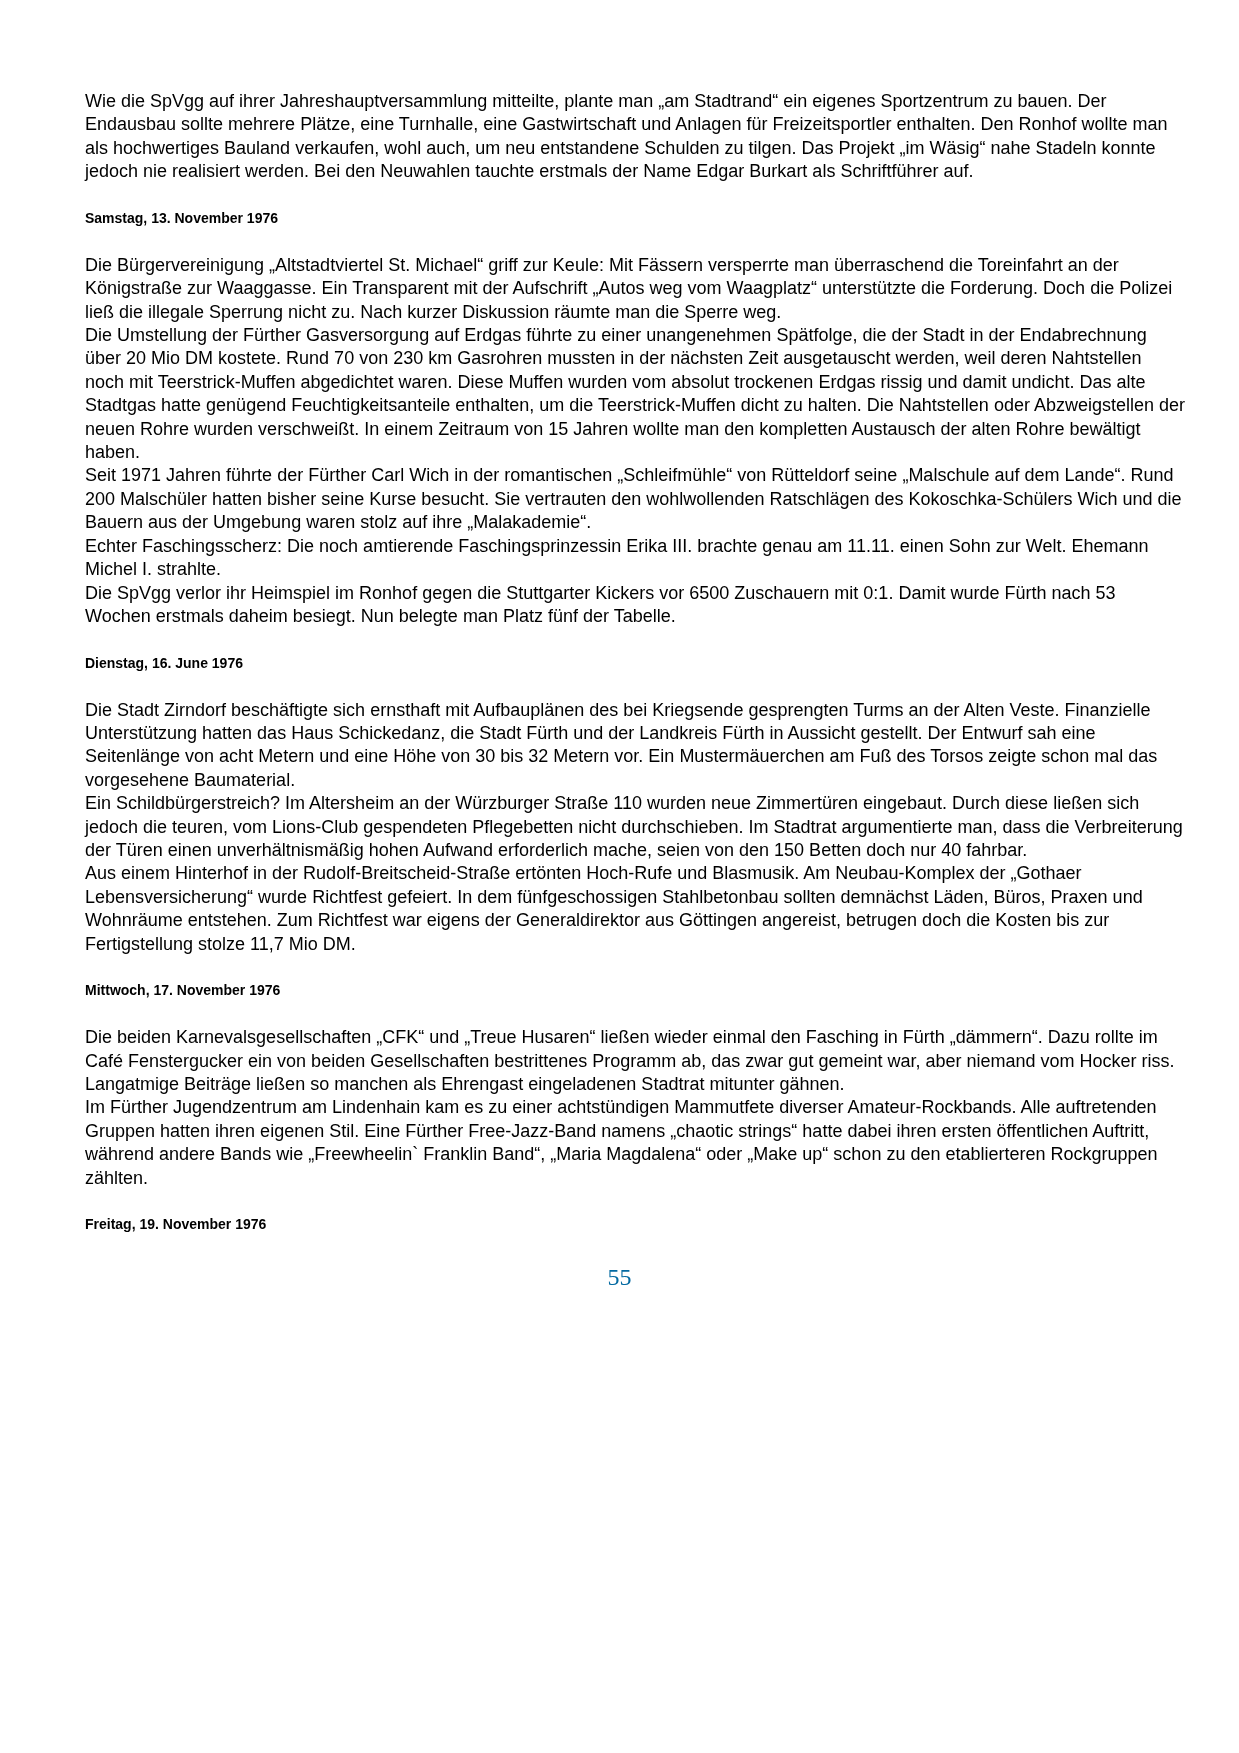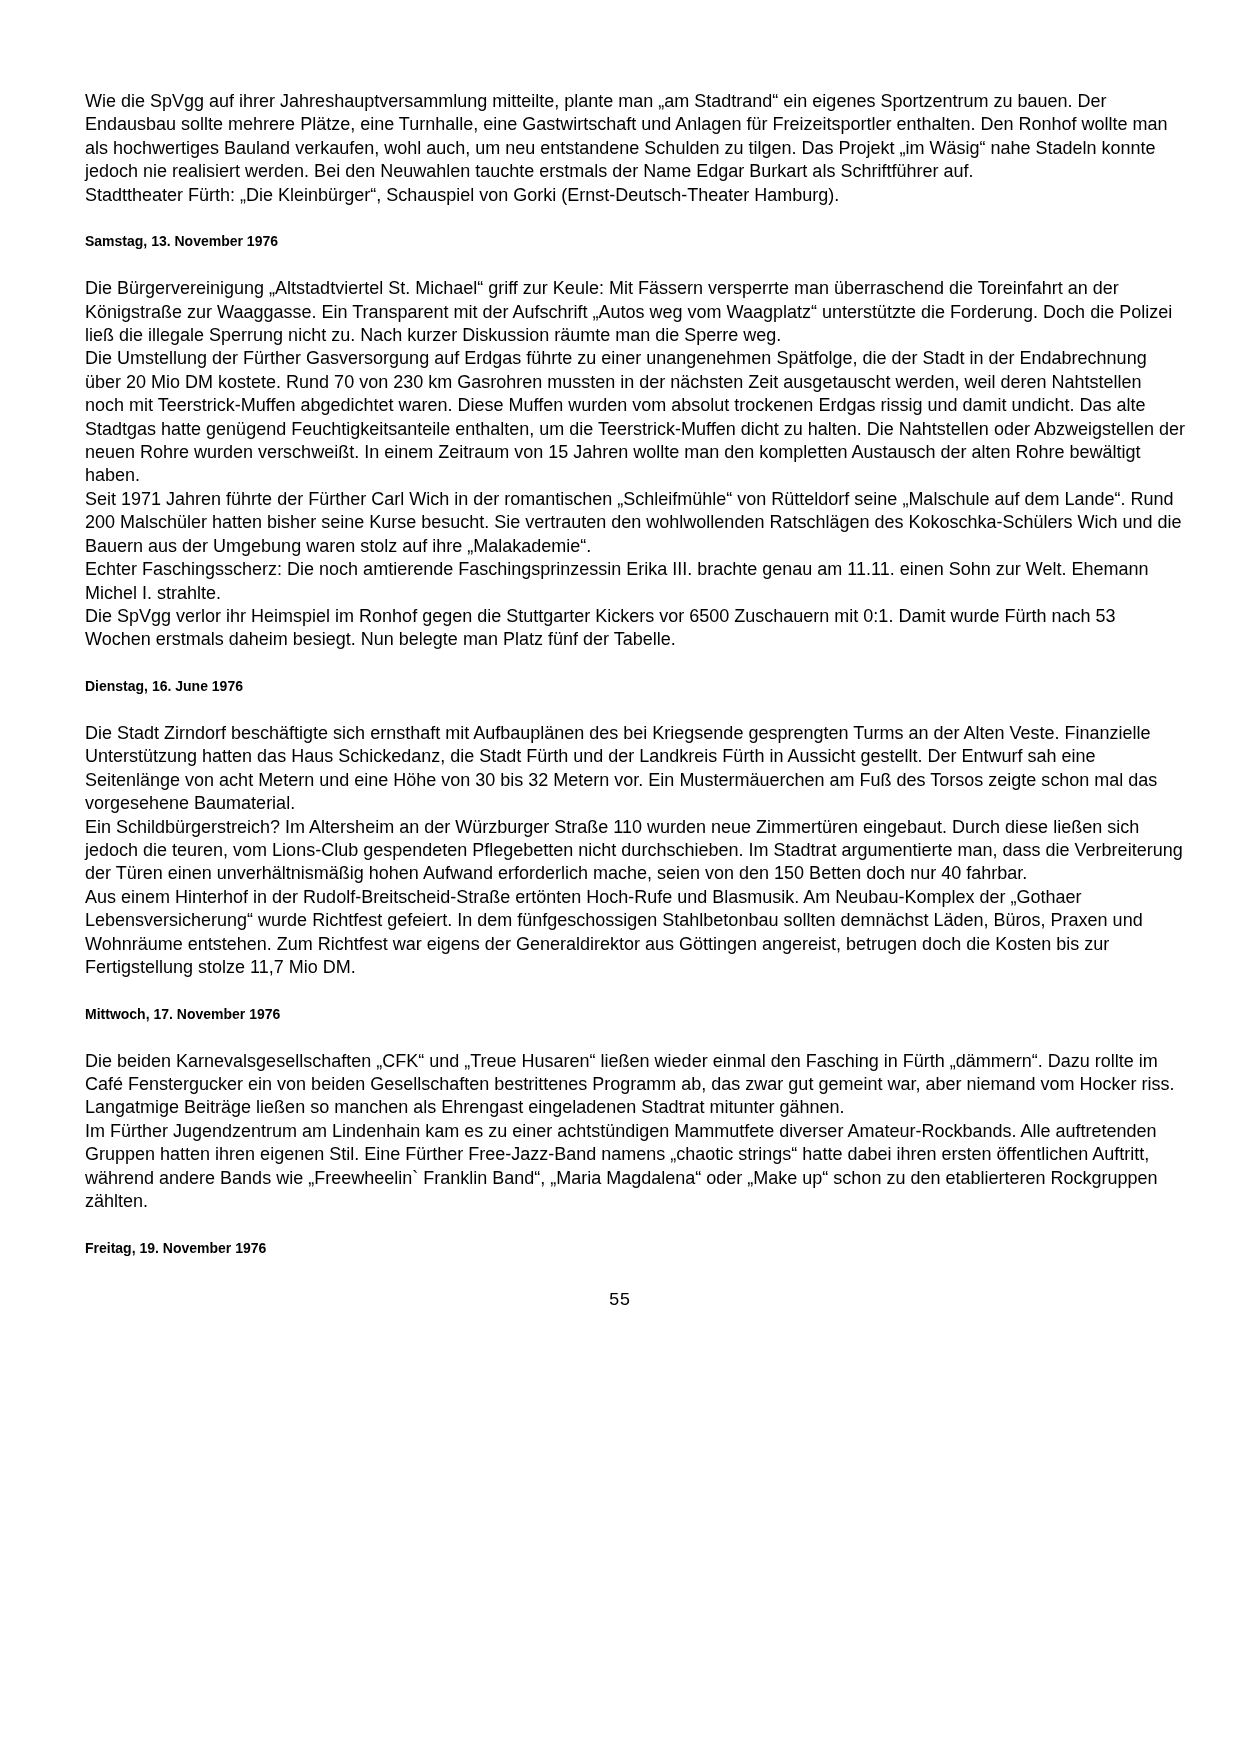--- a/index.html
+++ b/index.html
@@ -30,34 +30,33 @@
   .content h2 {
     font-family: "Liberation Sans", sans-serif;
     font-size: 14px;
     font-weight: bold;
     line-height: 23.4px;
     margin: 23.4px 0 23.4px 0;
   }
   .page-number {
     margin-top: 28px;
     text-align: center;
-    color: #000000;
-    font-family: Liberation Mono, monospace;
-    font-size: 18px;
+    color: #0369a1;
+    font-family: Liberation Serif, serif;
+    font-size: 24px;
     line-height: 24px;
   }
 </style>
 </head>
 <body>
 
 <div class="page">
   <div class="content">
 
     <p>Wie die SpVgg auf ihrer Jahreshauptversammlung mitteilte, plante man „am Stadtrand“ ein eigenes Sportzentrum zu bauen. Der Endausbau sollte mehrere Plätze, eine Turnhalle, eine Gastwirtschaft und Anlagen für Freizeitsportler enthalten. Den Ronhof wollte man als hochwertiges Bauland verkaufen, wohl auch, um neu entstandene Schulden zu tilgen. Das Projekt „im Wäsig“ nahe Stadeln konnte jedoch nie realisiert werden. Bei den Neuwahlen tauchte erstmals der Name Edgar Burkart als Schriftführer auf.</p>
-    <p>Stadttheater Fürth: „Die Kleinbürger“, Schauspiel von Gorki (Ernst-Deutsch-Theater Hamburg).</p>
 
     <h2>Samstag, 13. November 1976</h2>
     <p>Die Bürgervereinigung „Altstadtviertel St. Michael“ griff zur Keule: Mit Fässern versperrte man überraschend die Toreinfahrt an der Königstraße zur Waaggasse. Ein Transparent mit der Aufschrift „Autos weg vom Waagplatz“ unterstützte die Forderung. Doch die Polizei ließ die illegale Sperrung nicht zu. Nach kurzer Diskussion räumte man die Sperre weg.</p>
     <p>Die Umstellung der Fürther Gasversorgung auf Erdgas führte zu einer unangenehmen Spätfolge, die der Stadt in der Endabrechnung über 20 Mio DM kostete. Rund 70 von 230 km Gasrohren mussten in der nächsten Zeit ausgetauscht werden, weil deren Nahtstellen noch mit Teerstrick-Muffen abgedichtet waren. Diese Muffen wurden vom absolut trockenen Erdgas rissig und damit undicht. Das alte Stadtgas hatte genügend Feuchtigkeitsanteile enthalten, um die Teerstrick-Muffen dicht zu halten. Die Nahtstellen oder Abzweigstellen der neuen Rohre wurden verschweißt. In einem Zeitraum von 15 Jahren wollte man den kompletten Austausch der alten Rohre bewältigt haben.</p>
 
     <p>Seit 1971 Jahren führte der Fürther Carl Wich in der romantischen „Schleifmühle“ von Rütteldorf seine „Malschule auf dem Lande“. Rund 200 Malschüler hatten bisher seine Kurse besucht. Sie vertrauten den wohlwollenden Ratschlägen des Kokoschka-Schülers Wich und die Bauern aus der Umgebung waren stolz auf ihre „Malakademie“.</p>
     <p>Echter Faschingsscherz: Die noch amtierende Faschingsprinzessin Erika III. brachte genau am 11.11. einen Sohn zur Welt. Ehemann Michel I. strahlte.</p>
     <p>Die SpVgg verlor ihr Heimspiel im Ronhof gegen die Stuttgarter Kickers vor 6500 Zuschauern mit 0:1. Damit wurde Fürth nach 53 Wochen erstmals daheim besiegt. Nun belegte man Platz fünf der Tabelle.</p>
 
     <h2>Dienstag, 16. June 1976</h2>

